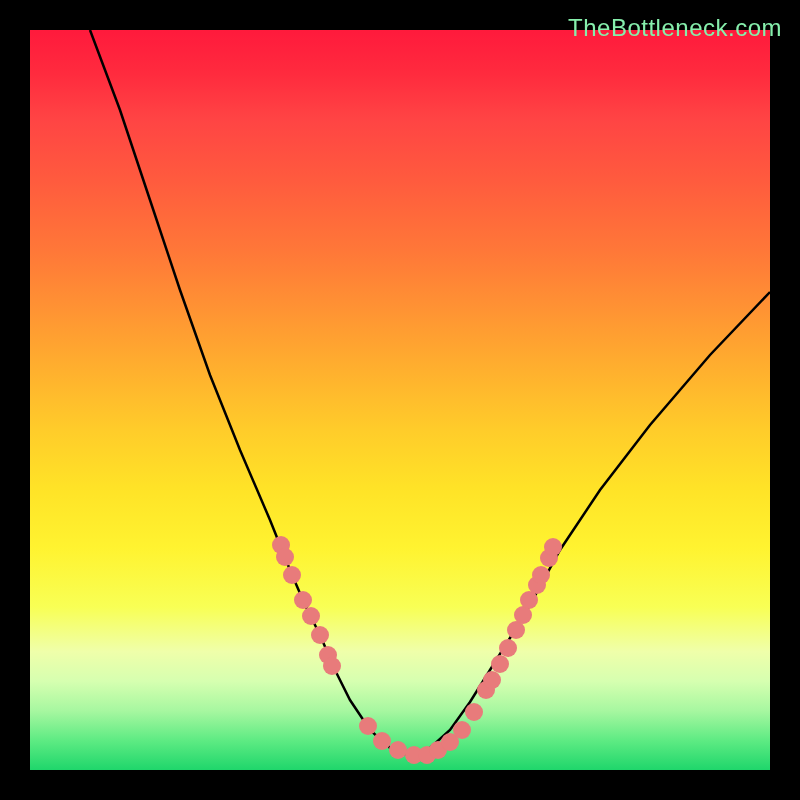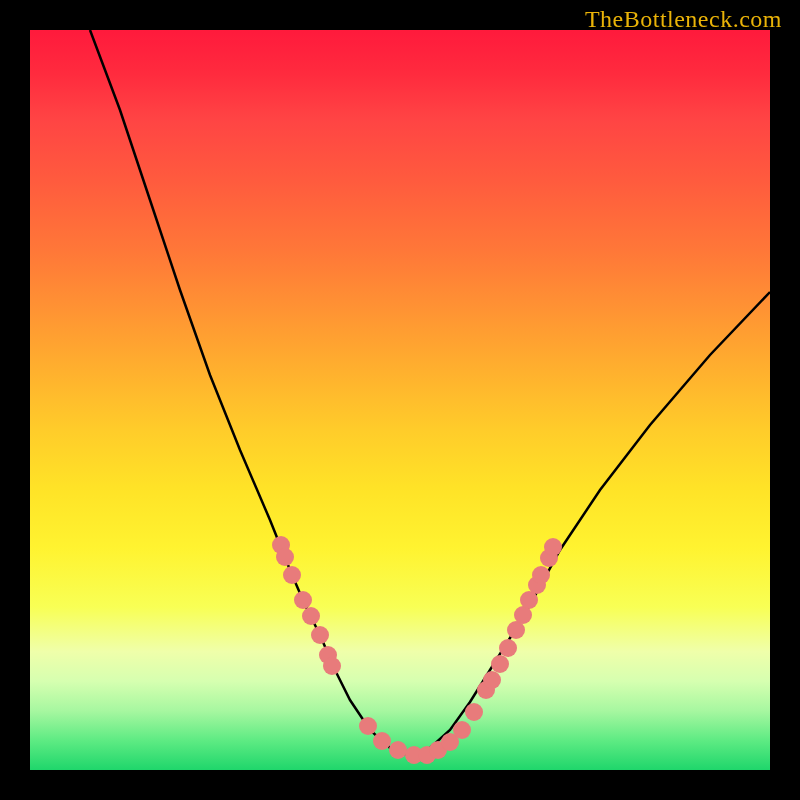--- a/index.html
+++ b/index.html
@@ -41,29 +41,28 @@
       #efffaa 84%,
       #d6ffb0 88%,
       #a7f7a0 92%,
       #5eeb83 96%,
       #1fd66b 100%
     );
     overflow: hidden;
   }
   .watermark {
     position: absolute;
-    top: 6px;
+    top: 14px;
     right: 18px;
-    color: #eab308;
+    color: #86efac;
     font-size: 24px;
     font-weight: 500;
     letter-spacing: 0.5px;
     pointer-events: none;
     user-select: none;
-    font-family: Liberation Serif, serif;
   }
   svg.curves {
     position: absolute;
     left: 0;
     top: 0;
     width: 740px;
     height: 740px;
     overflow: visible;
   }
   .curve-path {

